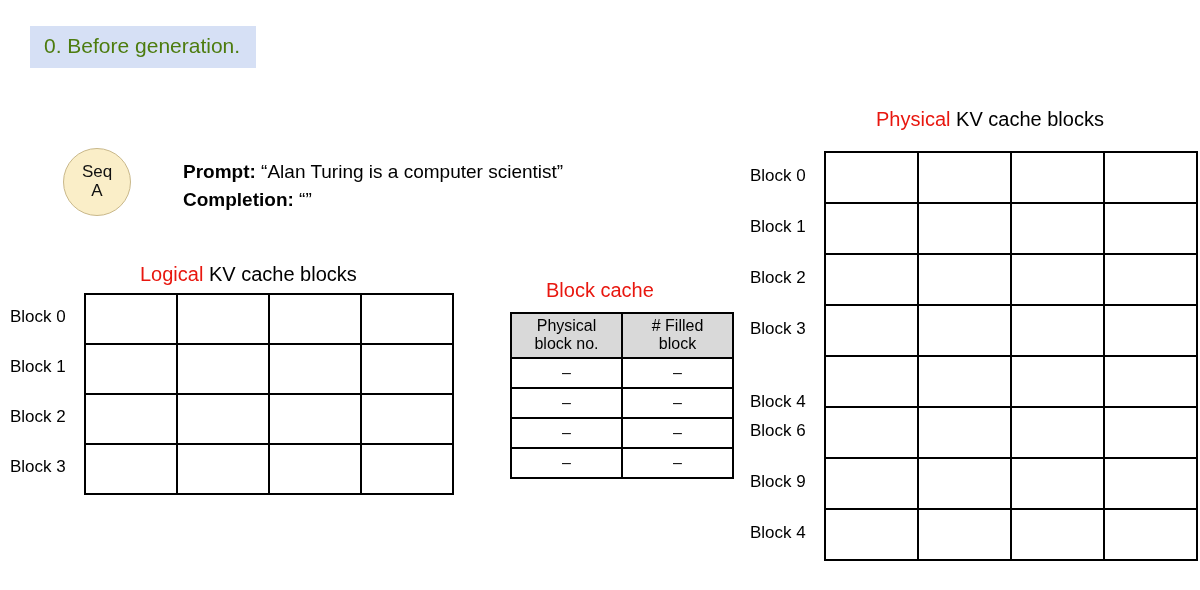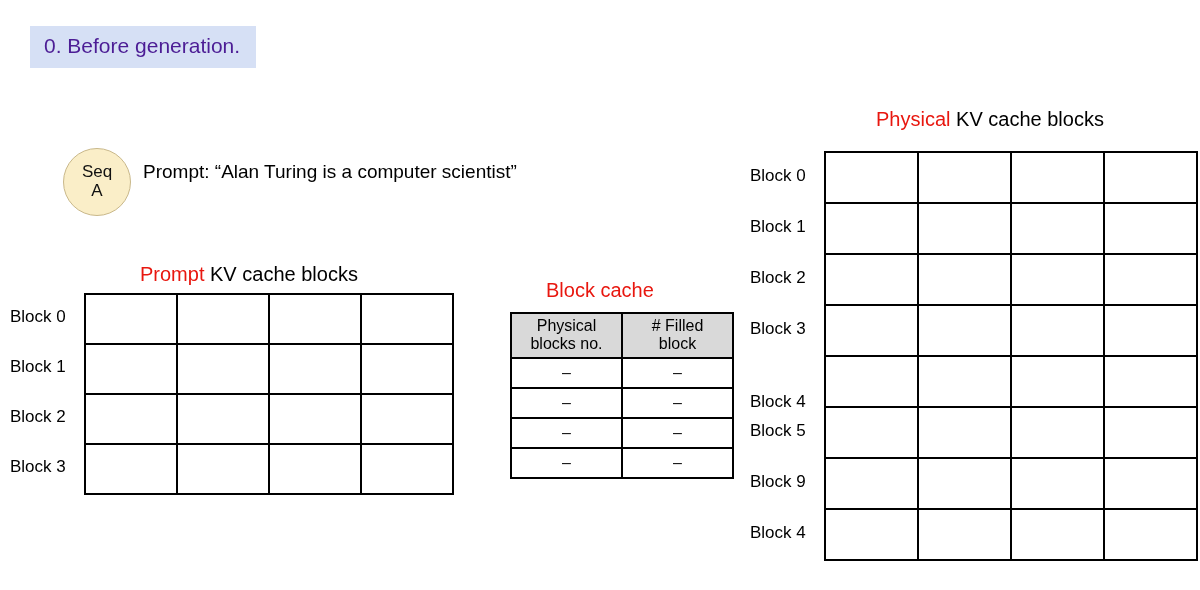--- a/index.html
+++ b/index.html
@@ -17,21 +17,21 @@
   }
 
   
   .step-banner {
     position: absolute;
     left: 30px;
     top: 26px;
     background: #d6e0f5;
     padding: 8px 16px 10px 14px;
     font-size: 21px;
-    color: #4c1d95;
+    color: #4d7c0f;
     white-space: nowrap;
   }
 
   
   .seq-badge {
     position: absolute;
     left: 63px;
     top: 148px;
     width: 66px;
     height: 66px;
@@ -50,21 +50,21 @@
   }
 
   .prompt-block {
     position: absolute;
     left: 143px;
     top: 158px;
     font-size: 19px;
     line-height: 1.45;
     white-space: nowrap;
   }
-  .prompt-block b { font-weight: normal; }
+  .prompt-block b { font-weight: bold; margin-left: 40px; }
 
   
   .heading {
     position: absolute;
     font-size: 20px;
     white-space: nowrap;
   }
   .heading .hl { color: #e8170f; }
 
   
@@ -135,24 +135,28 @@
 <div class="seq-badge">
   <span>Seq</span>
   <span>A</span>
 </div>
 
 <div class="prompt-block">
   <div>
     <b>Prompt:</b>
     <span>“Alan Turing is a computer scientist”</span>
   </div>
+  <div>
+    <b>Completion:</b>
+    <span>“”</span>
+  </div>
 </div>
 
 <div class="heading" style="left:140px; top:263px;">
-  <span class="hl">Prompt</span><span> KV cache blocks</span>
+  <span class="hl">Logical</span><span> KV cache blocks</span>
 </div>
 <div class="grid" id="logical-grid">
     <div class="cell"></div>
     <div class="cell"></div>
     <div class="cell"></div>
     <div class="cell"></div>
     <div class="cell"></div>
     <div class="cell"></div>
     <div class="cell"></div>
     <div class="cell"></div>
@@ -173,21 +177,21 @@
   </div>
 
 <div class="heading" style="left:546px; top:279px;">
   <span class="hl">Block cache</span>
 </div>
 <table id="block-table">
   <thead>
     <tr>
       <th>
         <div>Physical</div>
-        <div>blocks no.</div>
+        <div>block no.</div>
       </th>
       <th>
         <div># Filled</div>
         <div>block</div>
       </th>
     </tr>
   </thead>
   <tbody id="block-table-body">
       <tr>
         <td>–</td>
@@ -244,16 +248,16 @@
     <div class="cell"></div>
     <div class="cell"></div>
     <div class="cell"></div>
   </div>
 <div id="physical-row-labels">
     <div class="row-label" style="left: 750px; top: 165.5px;">Block 0</div>
     <div class="row-label" style="left: 750px; top: 216.5px;">Block 1</div>
     <div class="row-label" style="left: 750px; top: 267.5px;">Block 2</div>
     <div class="row-label" style="left: 750px; top: 318.5px;">Block 3</div>
     <div class="row-label" style="left: 750px; top: 369.5px; margin-top: 22px;">Block 4</div>
-    <div class="row-label" style="left: 750px; top: 420.5px;">Block 5</div>
+    <div class="row-label" style="left: 750px; top: 420.5px;">Block 6</div>
     <div class="row-label" style="left: 750px; top: 471.5px;">Block 9</div>
     <div class="row-label" style="left: 750px; top: 522.5px;">Block 4</div>
   </div>
 
 </body></html>

